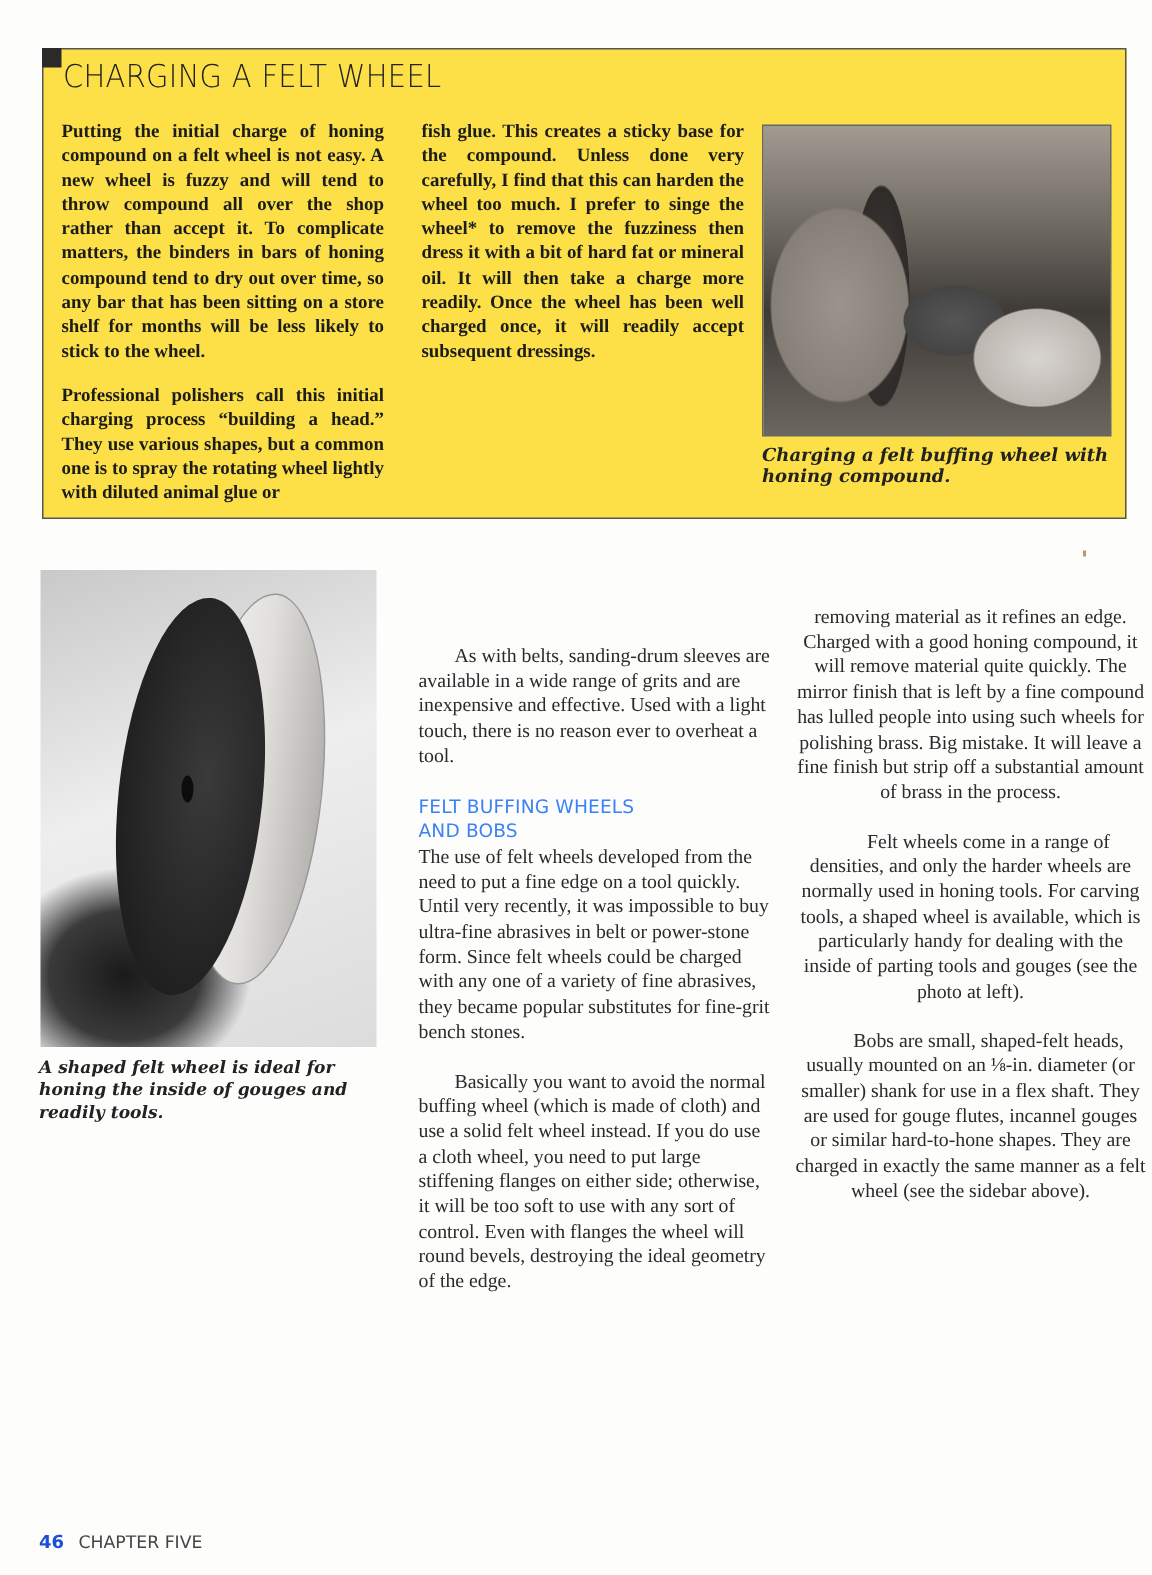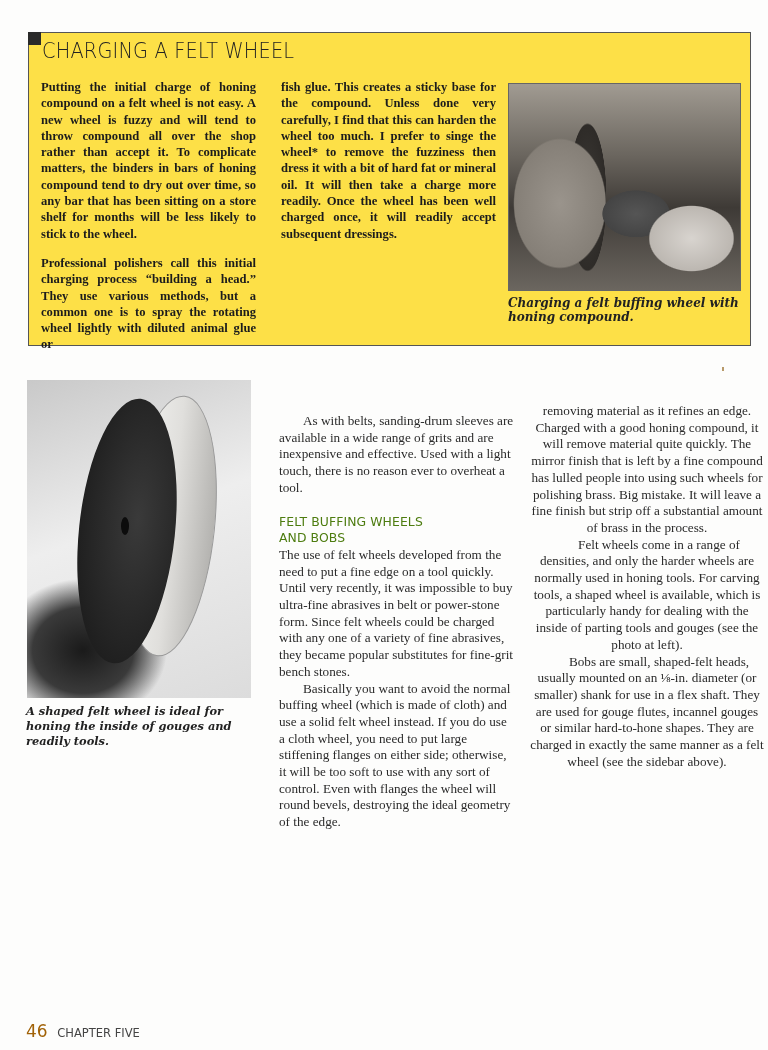--- a/index.html
+++ b/index.html
@@ -67,43 +67,43 @@
     .main-caption {
       position: absolute; left: 26px; top: 704px; width: 230px;
       font-family: "DejaVu Serif", serif; font-style: italic; font-weight: bold;
       font-size: 11.4px; line-height: 15px; color: #222;
     }
     .col {
       position: absolute; width: 236px;
       font-family: "Liberation Serif", serif; font-size: 13.2px; line-height: 16.7px; color: #2a2a2a;
     }
     .col p { margin: 0; }
-    .col p.ind { text-indent: 24px; }
+    .col p.ind { text-indent: 24px; margin-top: 16px; }
     .col-a { left: 279px; top: 413px; }
     .col-b { left: 529px; top: 403px; text-align: center; }
     .heading {
-      font-family: "DejaVu Sans", sans-serif; font-size: 12.4px; line-height: 16.7px; color: #4d7c0f;
+      font-family: "DejaVu Sans", sans-serif; font-size: 12.4px; line-height: 16.7px; color: #3b82f6;
       margin-top: 17px !important; letter-spacing: 0.1px;
     }
     .folio {
       position: absolute; left: 26px; top: 1021px;
       font-family: "DejaVu Sans", sans-serif; font-size: 11.5px; color: #444;
     }
-    .folio .num { font-weight: normal; color: #a16207; margin-right: 6px; font-size: 17px; }
+    .folio .num { font-weight: bold; color: #1d4ed8; margin-right: 6px; font-size: 12px; }
     .speck { position: absolute; left: 722px; top: 367px; width: 2px; height: 4px; background: #b89a6a; }
   </style>
 </head>
 <body>
 
 <div class="sidebar">
   <div class="corner"></div>
   <div class="sidebar-title">CHARGING A FELT WHEEL</div>
   <div class="sb-col sb-col1">
     <p>Putting the initial charge of honing compound on a felt wheel is not easy. A new wheel is fuzzy and will tend to throw compound all over the shop rather than accept it. To complicate matters, the binders in bars of honing compound tend to dry out over time, so any bar that has been sitting on a store shelf for months will be less likely to stick to the wheel.</p>
-    <p>Professional polishers call this initial charging process “building a head.” They use various methods, but a common one is to spray the rotating wheel lightly with diluted animal glue or</p>
+    <p>Professional polishers call this initial charging process “building a head.” They use various shapes, but a common one is to spray the rotating wheel lightly with diluted animal glue or</p>
   </div>
   <div class="sb-col sb-col2">
     <p>fish glue. This creates a sticky base for the compound. Unless done very carefully, I find that this can harden the wheel too much. I prefer to singe the wheel* to remove the fuzziness then dress it with a bit of hard fat or mineral oil. It will then take a charge more readily. Once the wheel has been well charged once, it will readily accept subsequent dressings.</p>
   </div>
   <div class="sb-photo"></div>
   <div class="sb-caption">Charging a felt buffing wheel with honing compound.</div>
 </div>
 
 <div class="speck"></div>
 

